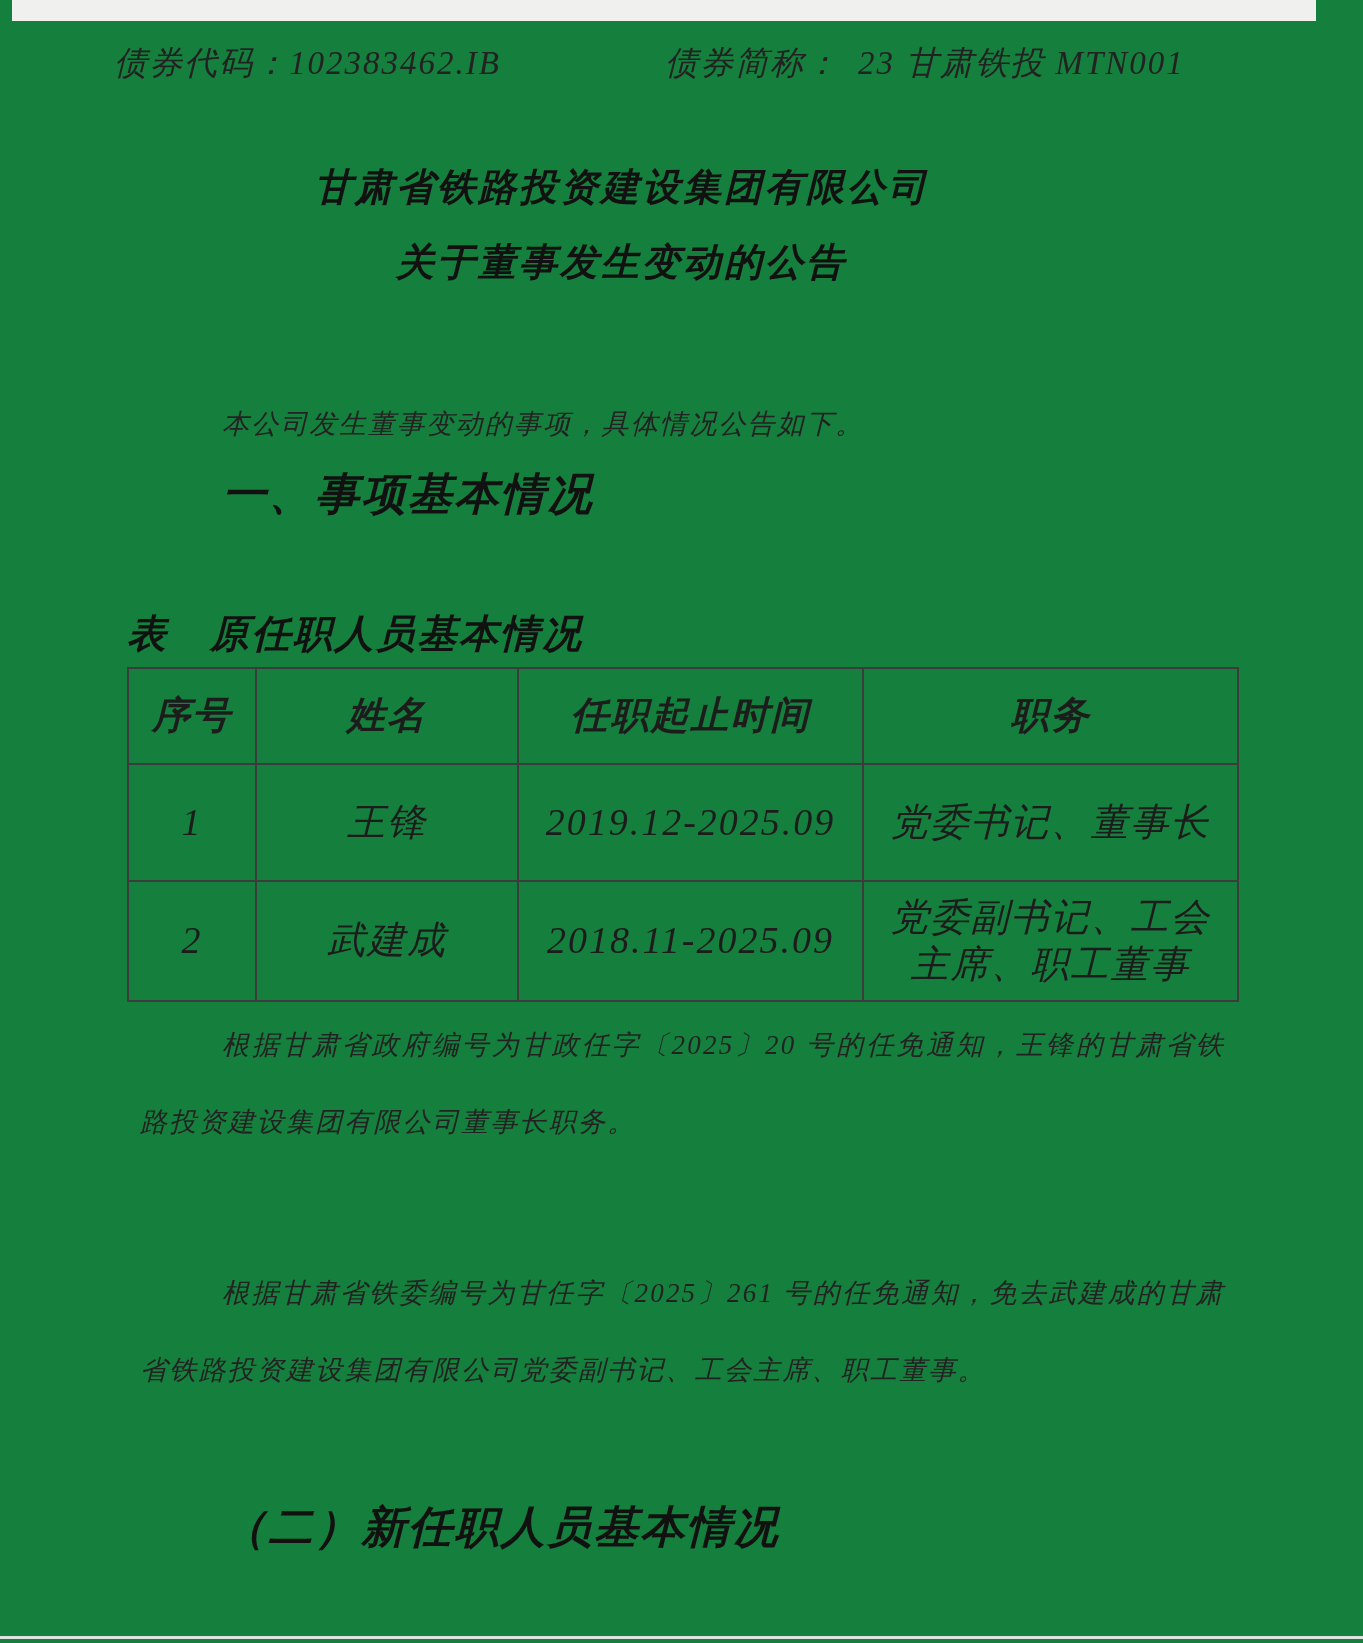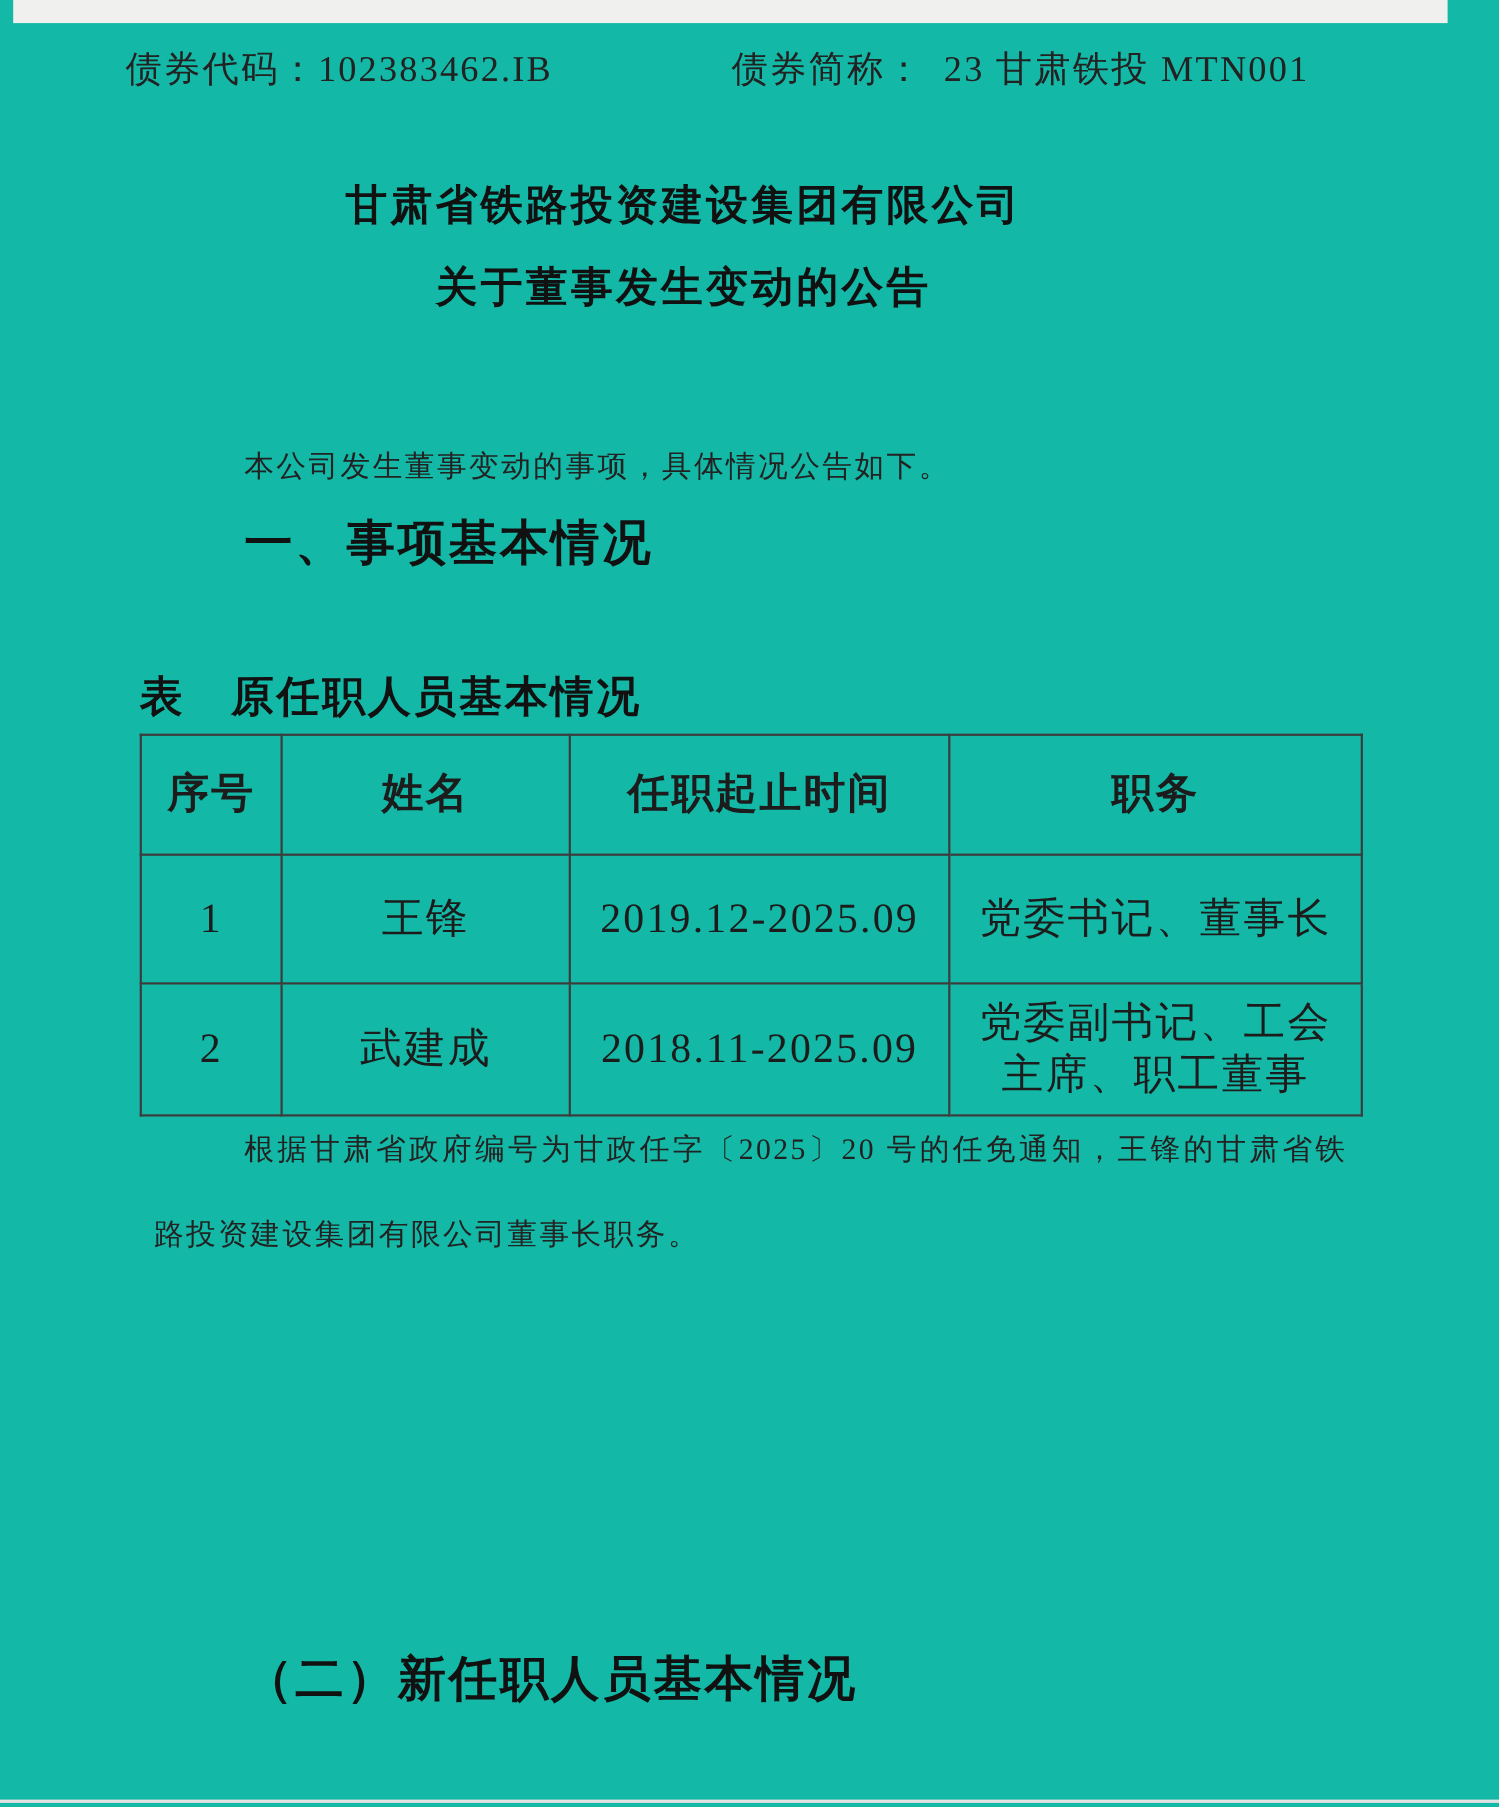--- a/index.html
+++ b/index.html
@@ -3,21 +3,21 @@
 <meta charset="utf-8">
 <style>
   html,body{margin:0;padding:0;}
   body{
     width:1363px;height:1643px;
     background:#fdfdfd;
     font-family:"Liberation Serif","DejaVu Serif",serif;
     color:#1e1e1e;
     overflow:hidden;
   }
-  .page{position:relative;width:1363px;height:1643px;background:#14b8a6;}
+  .page{position:relative;width:1363px;height:1643px;background:#15803d;font-style:italic;}
 
   .top-strip{
     position:absolute;left:12px;top:0;width:1304px;height:21px;
     background:#f0f0ef;
   }
 
   .scrollbar-track{
     position:absolute;left:1286px;top:0;width:22px;height:1643px;
   }
 
@@ -62,21 +62,21 @@
   }
   table.doc-table td,table.doc-table th{
     border:2px solid #3c3c3c;
     text-align:center;vertical-align:middle;
     padding:0 4px;line-height:1.25;
     font-weight:normal;
   }
   table.doc-table th{font-weight:bold;}
   table.doc-table td.duty{padding:0 10px;}
   col.c1{width:128px;} col.c2{width:262px;} col.c3{width:345px;} col.c4{width:375px;}
-  tr.hdr{height:109px;} tr.r1{height:117px;} tr.r2{height:120px;}
+  tr.hdr{height:96px;} tr.r1{height:117px;} tr.r2{height:120px;}
 
   .bottom-divider{
     position:absolute;left:0;top:1636px;width:1363px;height:3px;
     background:#e2e2e2;
   }
 </style>
 </head>
 <body>
 
 <div class="page">
@@ -123,20 +123,21 @@
       <td>2</td>
       <td>武建成</td>
       <td>2018.11-2025.09</td>
       <td class="duty">党委副书记、工会主席、职工董事</td>
     </tr>
   </tbody>
     </table>
 
   <div class="body-text indent" style="top:1007px;">根据甘肃省政府编号为甘政任字〔2025〕20 号的任免通知，王锋的甘肃省铁路投资建设集团有限公司董事长职务。</div>
 
+  <div class="body-text indent" style="top:1255px;">根据甘肃省铁委编号为甘任字〔2025〕261 号的任免通知，免去武建成的甘肃省铁路投资建设集团有限公司党委副书记、工会主席、职工董事。</div>
 
   <div class="heading" style="top:1503px;">（二）新任职人员基本情况</div>
 
 
   <div class="scrollbar-track">
     
   </div>
 
   <div class="bottom-divider"></div>
 

